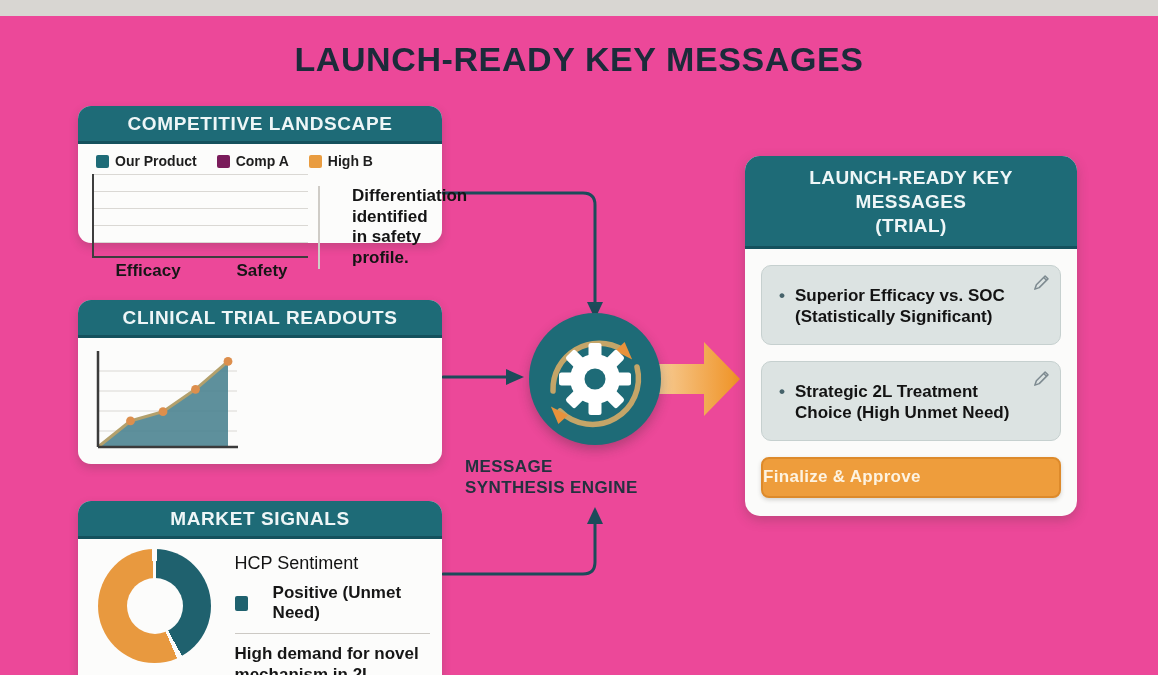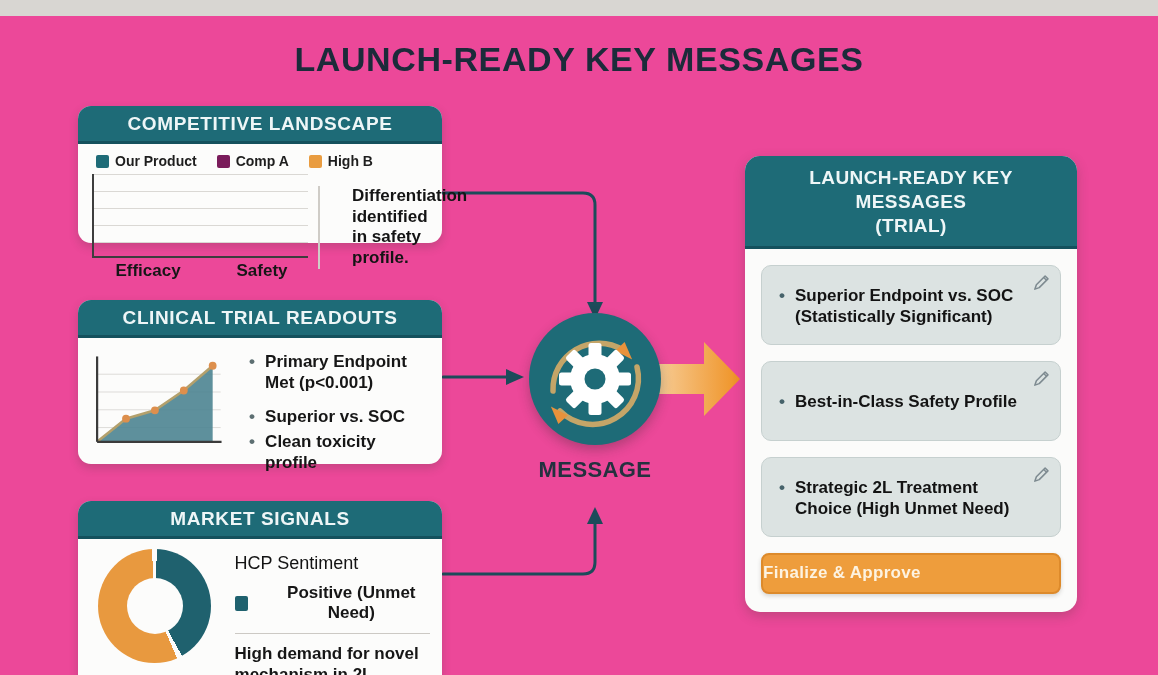--- a/index.html
+++ b/index.html
@@ -61,33 +61,33 @@
   .clin-list li { position:relative; padding-left:18px; font-size:17px; line-height:1.22; color:#161616; font-weight:bold; }
   .clin-list li::before { content:"\2022"; position:absolute; left:2px; top:0; color:#5d6f72; }
   .clin-list li.lead { margin-bottom:14px; }
   .clin-list li + li.tight { margin-top:4px; }
   
   .mkt-body { display:flex; padding:10px 12px 0 20px; }
   .donut { width:114px; height:114px; border-radius:50%; position:relative; background:#ccc; }
   .donut::after { content:""; position:absolute; left:29px; top:29px; width:56px; height:56px; border-radius:50%; background:#fcfcfb; }
   .mkt-col { margin-left:24px; width:198px; }
   .mkt-title { font-size:18px; font-weight:normal; color:#131313; margin-top:4px; }
-  .mkt-legend { display:flex; align-items:center; gap:25px; margin-top:9px;text-align:center; }
+  .mkt-legend { display:flex; align-items:center; gap:25px; margin-top:9px; }
   .mkt-swatch { width:15px; height:15px; border-radius:2px; background:#1f616e; }
   .mkt-legend-label { font-size:17px; color:#161616; font-weight:bold; }
   .mkt-divider { border:none; border-top:1.5px solid #ccc9c4; margin:10px 0 9px 0; }
   .mkt-note { font-size:17px; line-height:1.25; color:#161616; font-weight:bold; }
   
   .engine-circle {
     position:absolute; left:529px; top:297px; width:132px; height:132px; z-index:2;
     border-radius:50%; background:#1e6b77; box-shadow:0 5px 12px rgba(40,40,40,0.3);
   }
   .engine-label {
-    position:absolute; left:465px; top:441px; width:260px; z-index:2; text-align:center;
-    font-size:22px; font-weight:bold; color:#24313f; letter-spacing:0.4px; line-height:1.22;
+    position:absolute; left:465px; top:441px; width:260px; z-index:2; 
+    font-size:17px; font-weight:bold; color:#24313f; letter-spacing:0.4px; line-height:1.22;
   }
   .big-arrow { position:absolute; left:652px; top:320px; width:95px; height:86px; z-index:1; }
   
   .panel {
     position:absolute; left:745px; top:140px; width:332px; z-index:2;
     background:#fbfbfa; border-radius:15px; box-shadow:0 4px 12px rgba(60,55,45,0.25);
   }
   .panel-header {
     background:#1e6b77; border-bottom:3px solid #14515d; border-radius:15px 15px 0 0;
     padding:10px 8px 9px; text-align:center; color:#eef6f7; font-size:19px; font-weight:bold;
@@ -192,25 +192,20 @@
         </g>
       <polygon points="8,101 40.5,74.96 73,65.66 105.5,43.339999999999996 138,15.439999999999998 138,101 8,101" fill="#4D8491" opacity="0.9"></polygon>
           <polyline points="8,101 40.5,74.96 73,65.66 105.5,43.339999999999996 138,15.439999999999998" fill="none" stroke="#B3A06C" stroke-width="3"></polyline>
           <circle cx="40.5" cy="74.96" r="4.4" fill="#DD8F4D"></circle>
           <circle cx="73" cy="65.66" r="4.4" fill="#DD8F4D"></circle>
           <circle cx="105.5" cy="43.339999999999996" r="4.4" fill="#DD8F4D"></circle>
           <circle cx="138" cy="15.439999999999998" r="4.4" fill="#DD8F4D"></circle>
           <line x1="8" y1="5" x2="8" y2="101" stroke="#3b3b3b" stroke-width="2.5"></line>
           <line x1="8" y1="101" x2="148" y2="101" stroke="#3b3b3b" stroke-width="2.5"></line>
         </svg>
-      <ul class="clin-list">
-        <li class="lead">Primary Endpoint Met (p&lt;0.001)</li>
-        <li>Superior vs. SOC</li>
-        <li class="tight">Clean toxicity profile</li>
-      </ul>
     </div>
   </section>
 
   <section class="card card-market">
     <header class="card-header">MARKET SIGNALS</header>
     <div class="mkt-body">
       <div id="donut" class="donut" style="background: conic-gradient(rgb(252, 252, 251) 0deg, rgb(252, 252, 251) 0.7%, rgb(31, 97, 110) 0.7%, rgb(31, 97, 110) 42%, rgb(252, 252, 251) 42%, rgb(252, 252, 251) 43.5%, rgb(232, 153, 63) 43.5%, rgb(232, 153, 63) 99.3%, rgb(252, 252, 251) 99.3%, rgb(252, 252, 251) 100%);"></div>
       <div class="mkt-col">
         <div class="mkt-title">HCP Sentiment</div>
         <div class="mkt-legend">
@@ -262,44 +257,38 @@
               <rect x="59.5" y="30" width="13" height="15" rx="2.5"></rect>
             </g>
           <circle cx="66" cy="66" r="25"></circle>
         </g>
         <circle cx="66" cy="66" r="10.5" fill="#1e6b77"></circle>
       </g>
     </svg>
   </div>
   <div class="engine-label">
     <div>MESSAGE</div>
+    <div>SYNTHESIS ENGINE</div>
   </div>
 
   <section class="panel">
     <header class="panel-header">
       <div>LAUNCH-READY KEY MESSAGES</div>
       <div>(TRIAL)</div>
     </header>
     <div class="panel-body">
 
       <div class="msg-item">
-        <div class="msg-text">Superior Endpoint vs. SOC (Statistically Significant)</div>
+        <div class="msg-text">Superior Efficacy vs. SOC (Statistically Significant)</div>
         <svg class="pencil" viewBox="0 0 20 20">
           <path d="M3 17 L4.6 12.4 L13.8 3.2 L16.8 6.2 L7.6 15.4 Z" fill="none" stroke="#7d8a90" stroke-width="1.6" stroke-linejoin="round"></path>
           <line x1="12.3" y1="4.7" x2="15.3" y2="7.7" stroke="#7d8a90" stroke-width="1.4"></line>
         </svg>
       </div>
 
-      <div class="msg-item">
-        <div class="msg-text">Best-in-Class Safety Profile</div>
-        <svg class="pencil" viewBox="0 0 20 20">
-          <path d="M3 17 L4.6 12.4 L13.8 3.2 L16.8 6.2 L7.6 15.4 Z" fill="none" stroke="#7d8a90" stroke-width="1.6" stroke-linejoin="round"></path>
-          <line x1="12.3" y1="4.7" x2="15.3" y2="7.7" stroke="#7d8a90" stroke-width="1.4"></line>
-        </svg>
-      </div>
 
       <div class="msg-item">
         <div class="msg-text">Strategic 2L Treatment Choice (High Unmet Need)</div>
         <svg class="pencil" viewBox="0 0 20 20">
           <path d="M3 17 L4.6 12.4 L13.8 3.2 L16.8 6.2 L7.6 15.4 Z" fill="none" stroke="#7d8a90" stroke-width="1.6" stroke-linejoin="round"></path>
           <line x1="12.3" y1="4.7" x2="15.3" y2="7.7" stroke="#7d8a90" stroke-width="1.4"></line>
         </svg>
       </div>
 
       <button class="finalize-btn">Finalize &amp; Approve</button>

